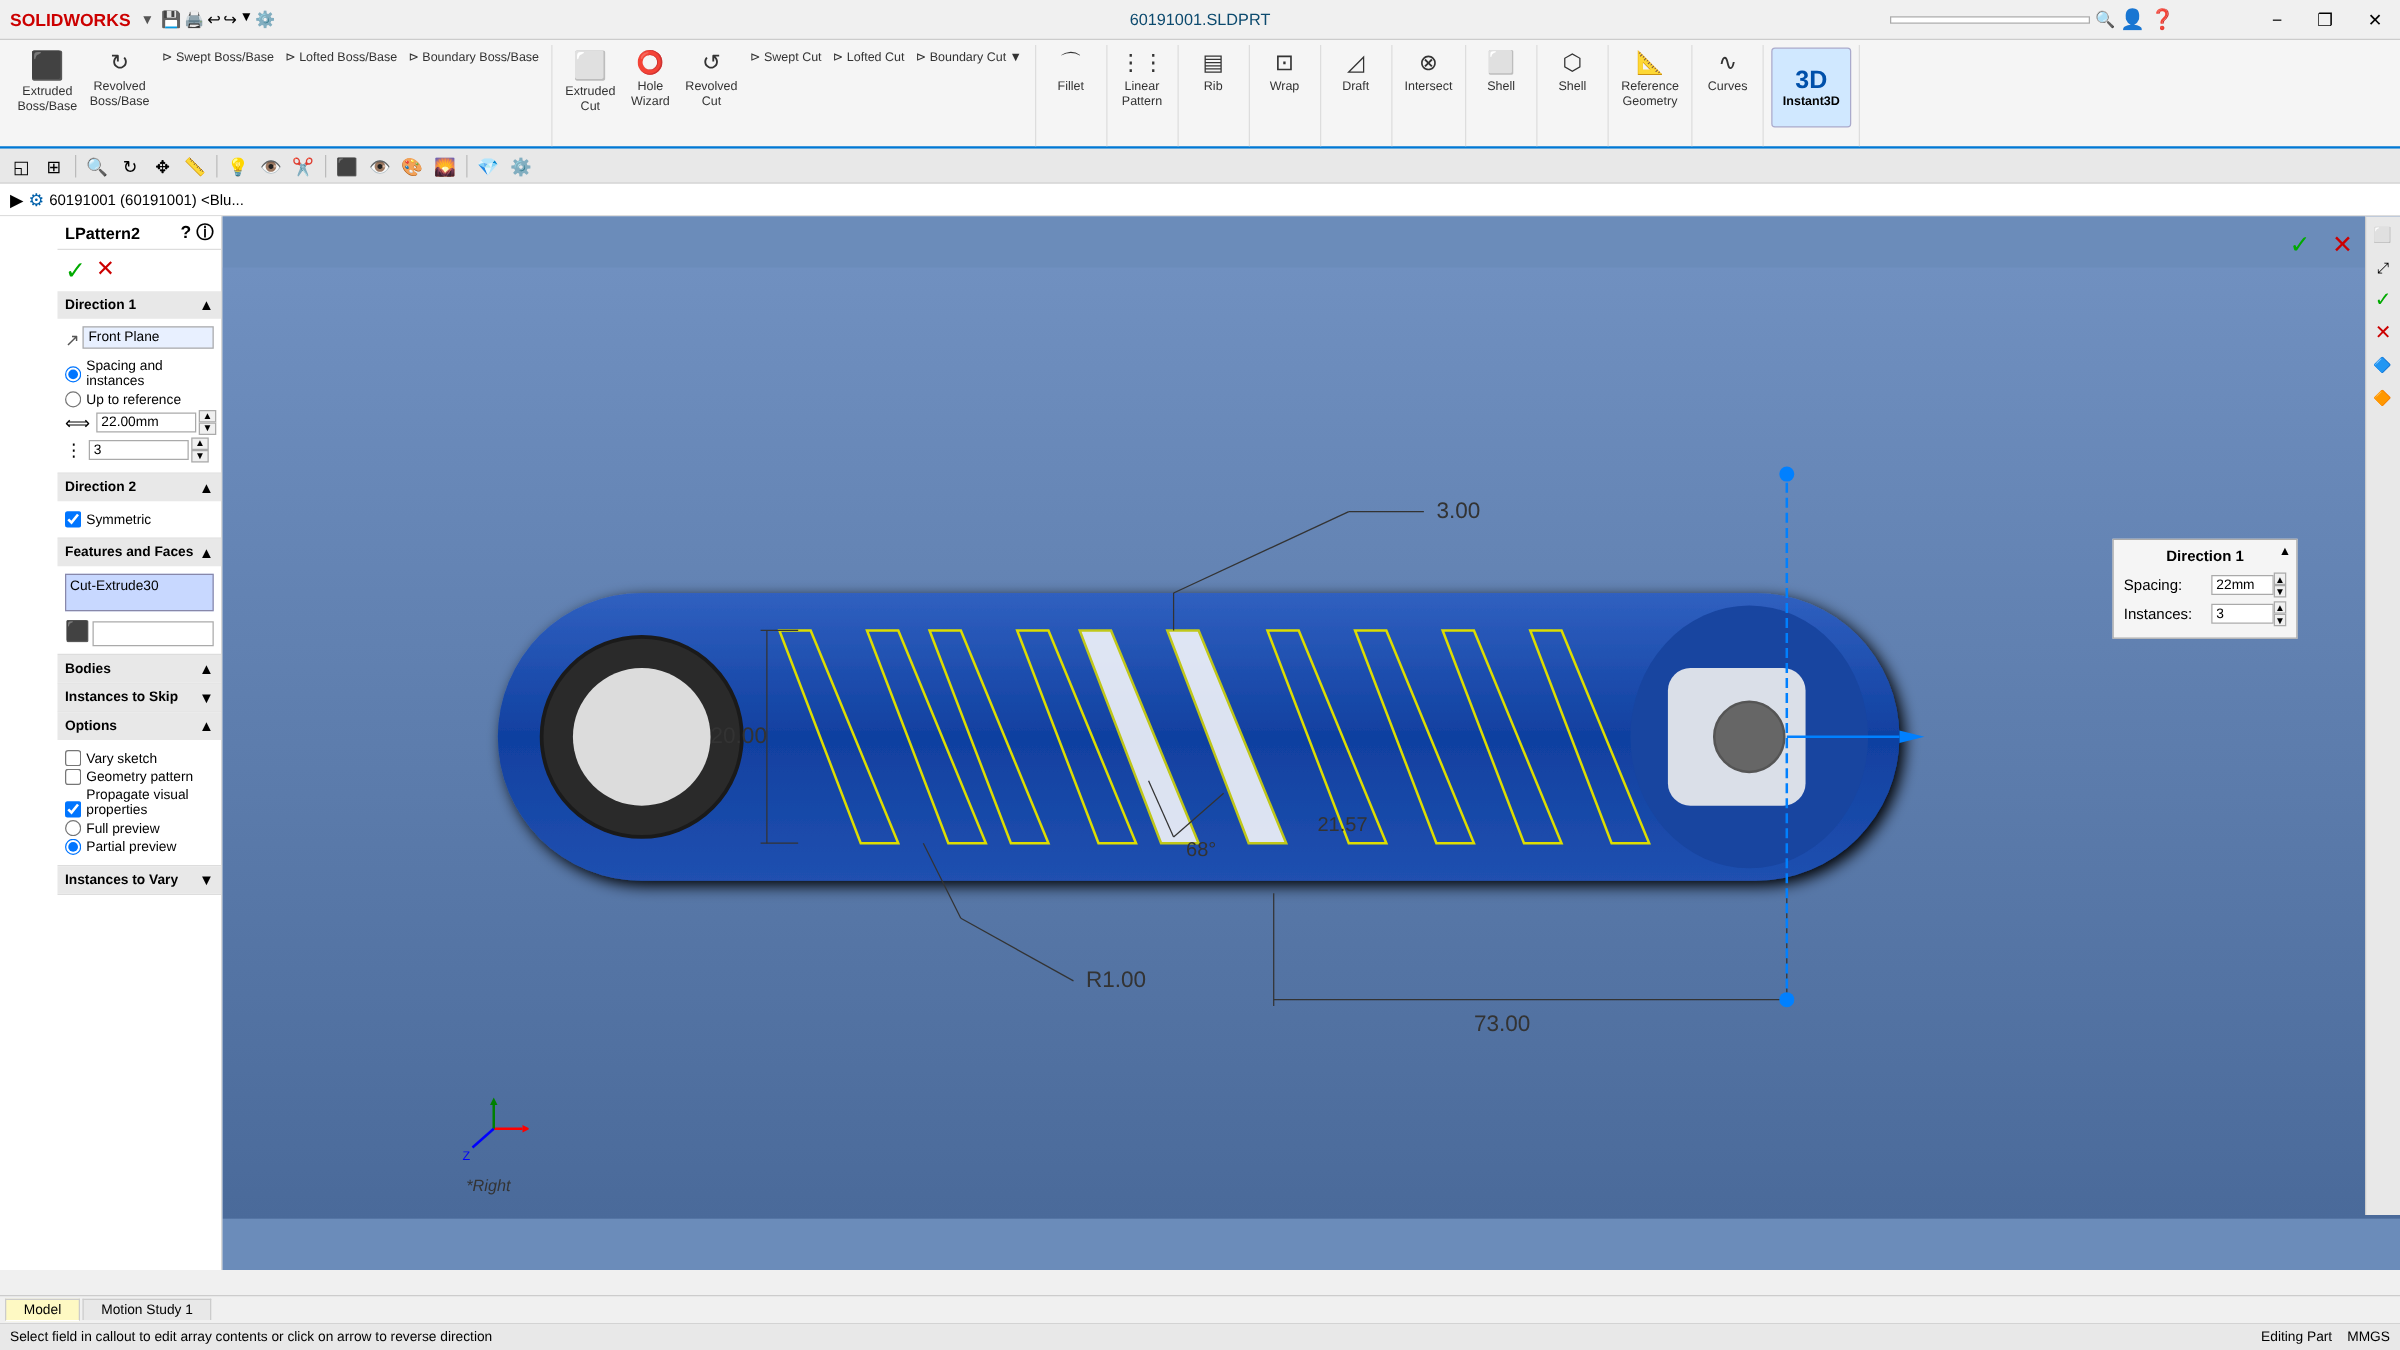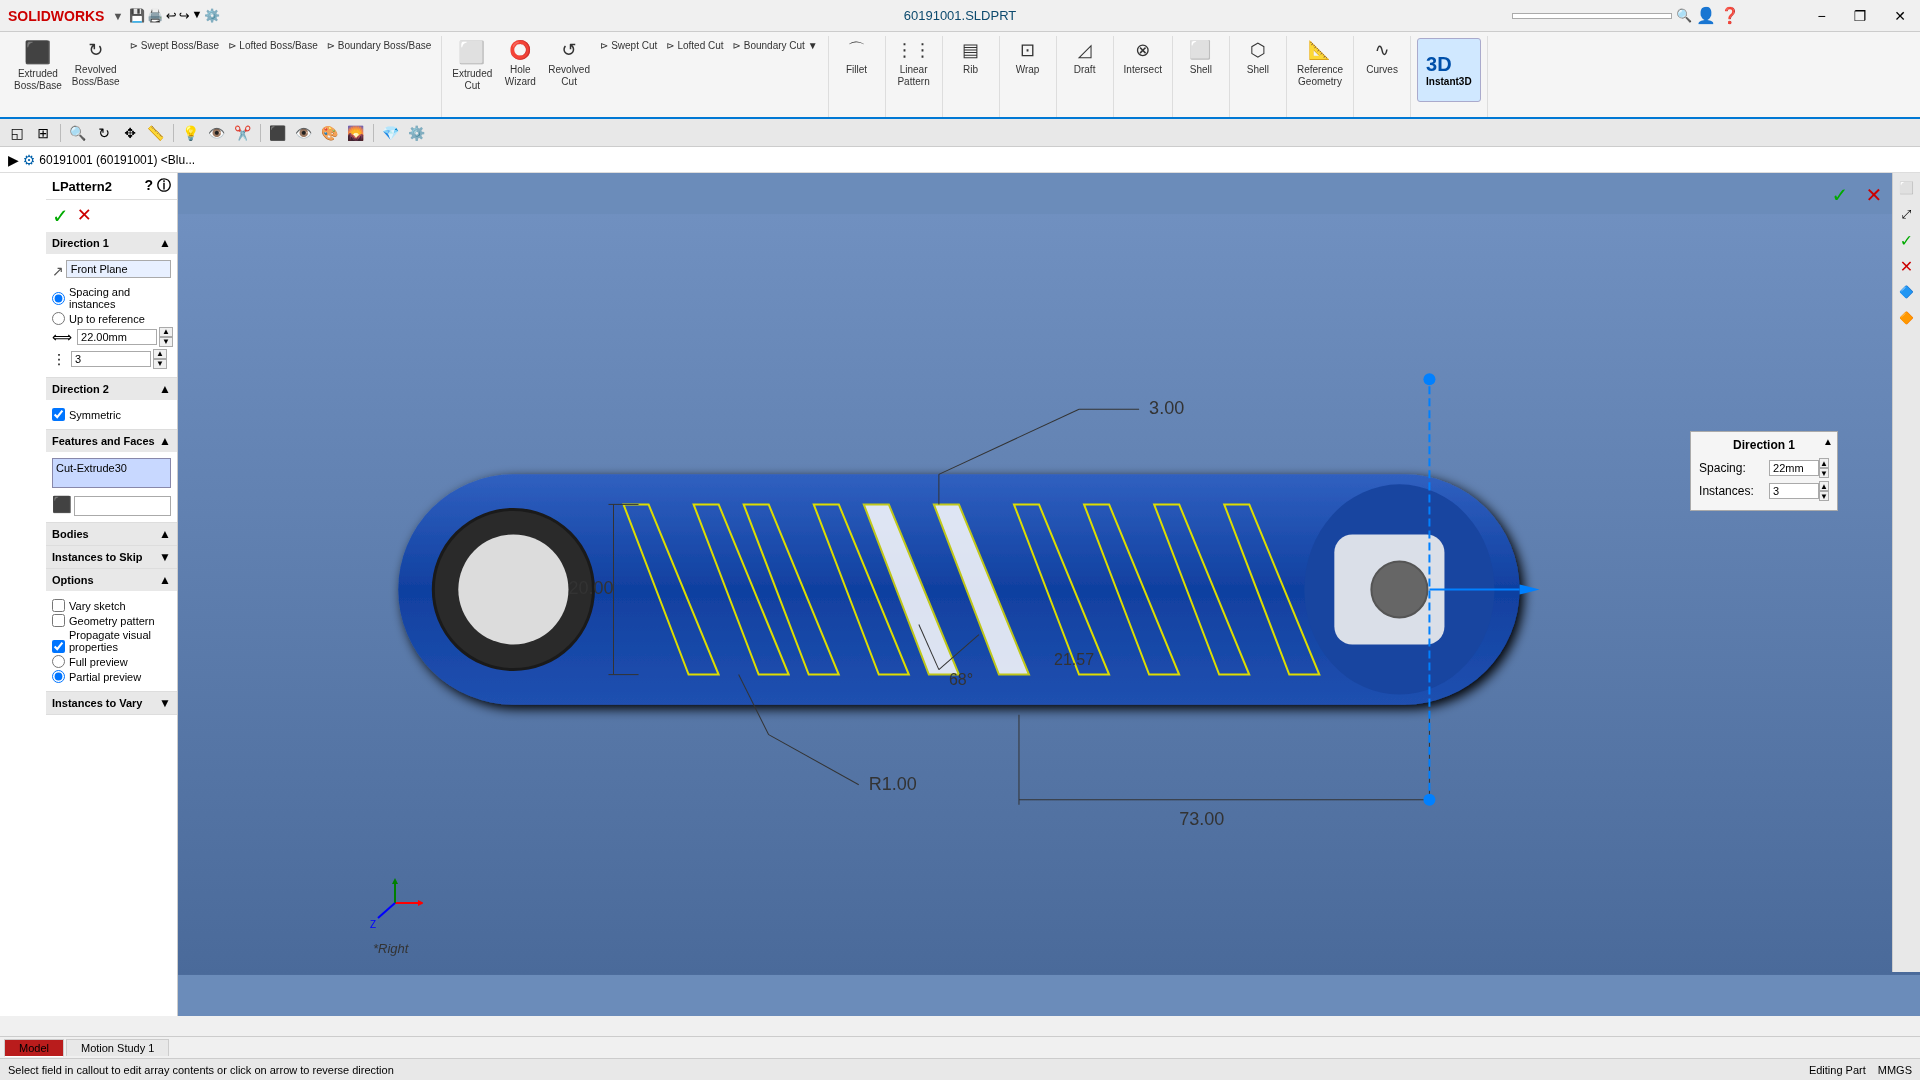--- a/index.html
+++ b/index.html
@@ -93,20 +93,21 @@
     .instant3d-btn {
       background: #d0e8ff;
       border: 1px solid #aac;
       border-radius: 3px;
       padding: 20px 8px;
       font-size: 11px;
       font-weight: bold;
       cursor: pointer;
       display: flex;
       flex-direction: column;
+      align-items: center;
       justify-content: center;
       min-width: 64px;
       height: 64px;
     }
 
     
     #toolbar2 {
       background: #e8e8e8;
       height: 28px;
       display: flex;
@@ -295,21 +296,21 @@
       z-index: 100;
     }
     .bottom-tab {
       padding: 2px 14px;
       font-size: 11px;
       border: 1px solid #ccc;
       background: #e8e8e8;
       cursor: pointer;
       border-bottom: none;
     }
-    .bottom-tab.active { background: #b91c1c; border-bottom: 1px solid #fff; }
+    .bottom-tab.active { background: #fef9c3; border-bottom: 1px solid #fff; }
 
     
     #right-icons {
       position: absolute;
       right: 0;
       top: 0;
       bottom: 44px;
       width: 28px;
       background: #e8e8e8;
       border-left: 1px solid #ccc;

